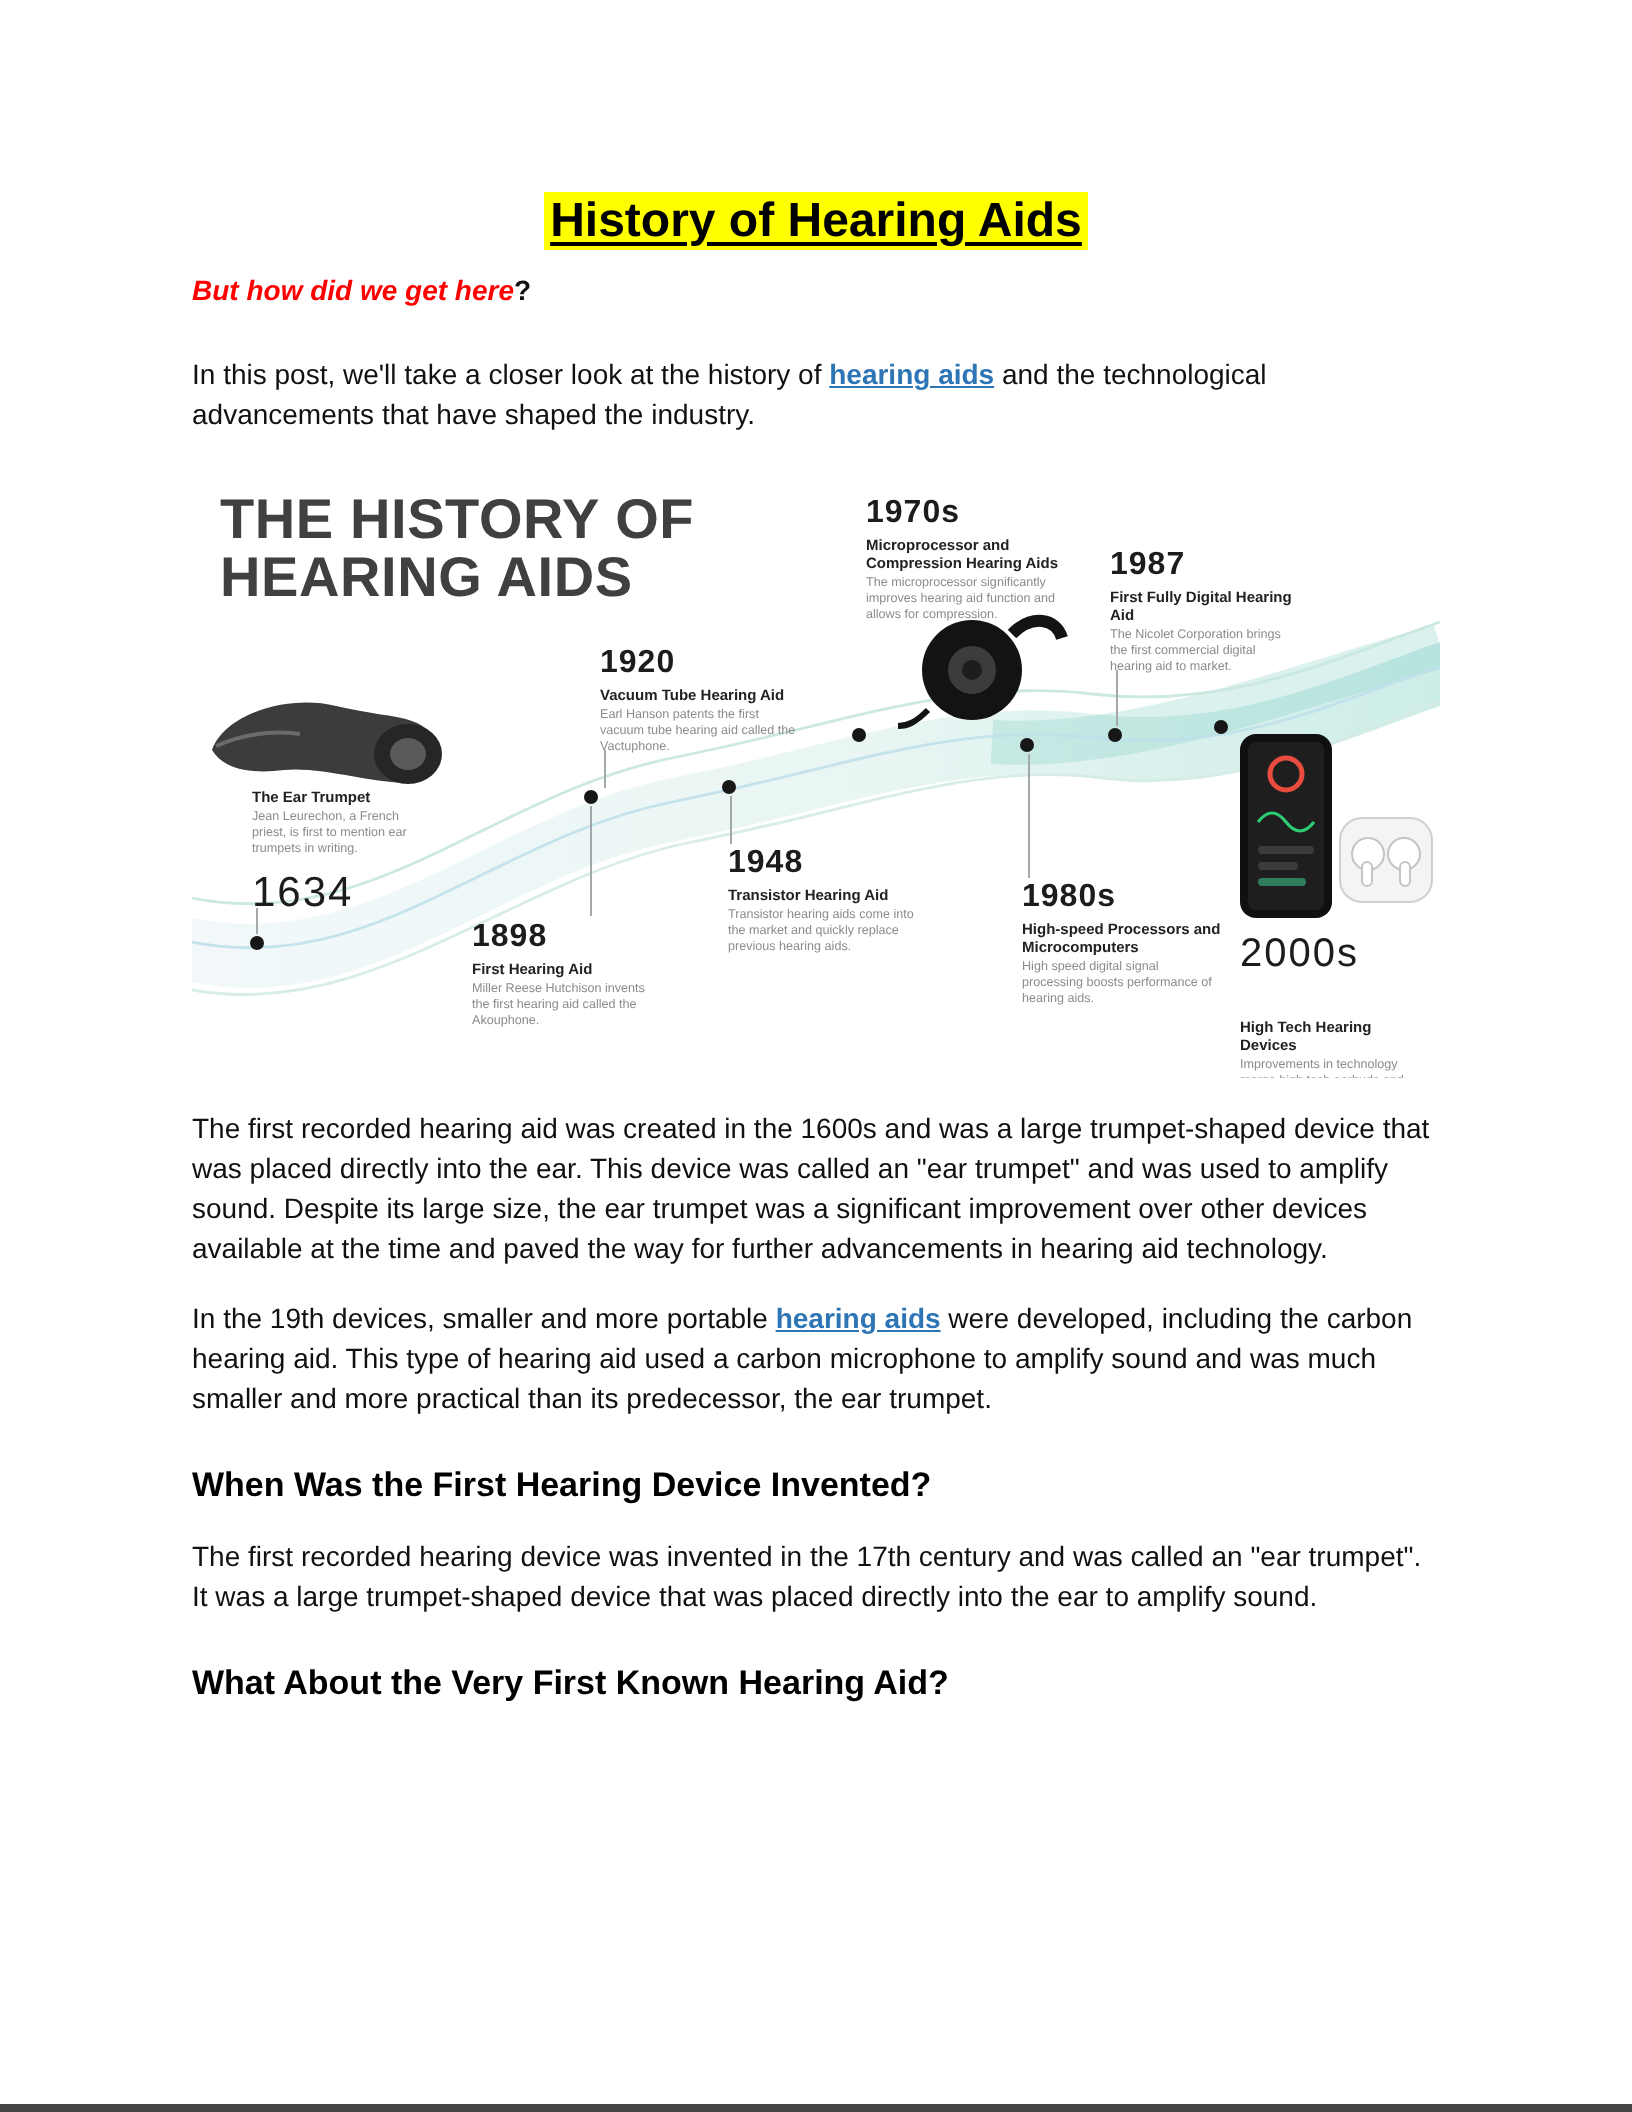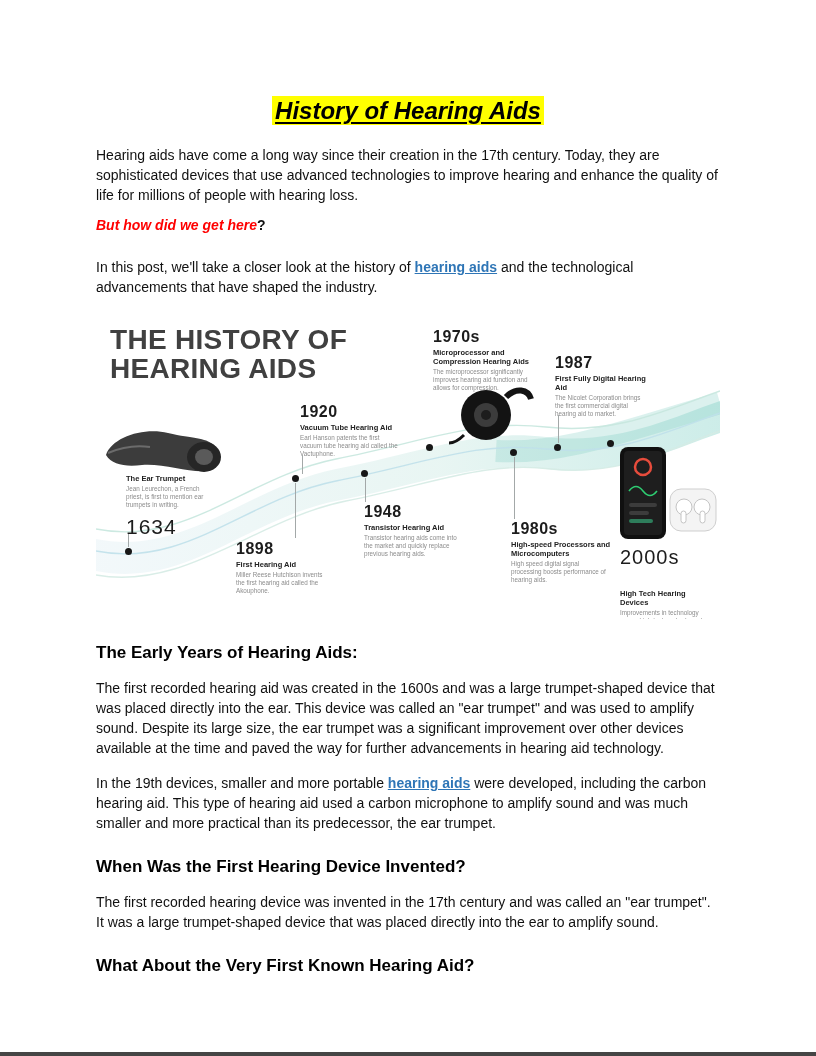--- a/index.html
+++ b/index.html
@@ -10,21 +10,20 @@
     font-family:"Liberation Sans", sans-serif; color:#1a1a1a;
   }
   .content { position:absolute; left:96px; top:97px; width:624px; }
 
   .title-wrap { text-align:center; }
   .doc-title {
     display:inline; font-size:24px; font-weight:bold; color:#000;
     background: var(--highlight, #FFFF00);
     text-decoration:underline; text-underline-offset:3px;
     padding:1px 3px;
-    font-style:italic;
   }
 
   p.body-p { margin-top:15px; font-size:14px; line-height:20px; color:#111; }
   .q-line { margin-top:10px; font-size:14px; line-height:20px; }
   .q-red { color:var(--accent-red,#FF0000); font-weight:bold; font-style:italic; }
   .q-mark { color:#111; font-weight:bold; }
   a.doc-link { color:var(--link,#2E75B6); font-weight:bold; text-decoration:underline; cursor:pointer; }
 
   h2.doc-h2 { margin-top:24px; font-size:17px; font-weight:bold; color:#000; }
 
@@ -54,21 +53,20 @@
 </head>
 <body>
 
 <div class="page">
   <div class="content">
 
     <div class="title-wrap">
       <h1 class="doc-title">History of Hearing Aids</h1>
     </div>
 
-    <p class="body-p" style="margin-top:20px;">Hearing aids have come a long way since their creation in the 17th century. Today, they are sophisticated devices that use advanced technologies to improve hearing and enhance the quality of life for millions of people with hearing loss.</p>
 
     <p class="q-line"><span class="q-red">But how did we get here</span><span class="q-mark">?</span></p>
 
     <p class="body-p" style="margin-top:22px;"><span>In this post, we'll take a closer look at the history of </span><a class="doc-link">hearing aids</a><span> and the technological advancements that have shaped the industry.</span></p>
 
     <div class="infographic">
 
       <svg class="wave" viewBox="0 0 624 296" xmlns="http://www.w3.org/2000/svg">
         <defs>
           <linearGradient id="wg" x1="0" y1="0" x2="1" y2="0">
@@ -176,21 +174,20 @@
       <div class="dot" style="left:511px; top:117px;"></div>
 
       <div class="tick" style="left:32px;  top:211px; height:13px;"></div>
       <div class="tick" style="left:199px; top:160px; height:55px;"></div>
       <div class="tick" style="left:206px; top:132px; height:19px;"></div>
       <div class="tick" style="left:269px; top:155px; height:24px;"></div>
       <div class="tick" style="left:462px; top:92px;  height:28px;"></div>
       <div class="tick" style="left:418px; top:134px; height:62px;"></div>
     </div>
 
-    <h2 class="doc-h2">The Early Years of Hearing Aids:</h2>
 
     <p class="body-p">The first recorded hearing aid was created in the 1600s and was a large trumpet-shaped device that was placed directly into the ear. This device was called an "ear trumpet" and was used to amplify sound. Despite its large size, the ear trumpet was a significant improvement over other devices available at the time and paved the way for further advancements in hearing aid technology.</p>
 
     <p class="body-p"><span>In the 19th devices, smaller and more portable </span><a class="doc-link">hearing aids</a><span> were developed, including the carbon hearing aid. This type of hearing aid used a carbon microphone to amplify sound and was much smaller and more practical than its predecessor, the ear trumpet.</span></p>
 
     <h2 class="doc-h2">When Was the First Hearing Device Invented?</h2>
 
     <p class="body-p">The first recorded hearing device was invented in the 17th century and was called an "ear trumpet". It was a large trumpet-shaped device that was placed directly into the ear to amplify sound.</p>
 
     <h2 class="doc-h2">What About the Very First Known Hearing Aid?</h2>

